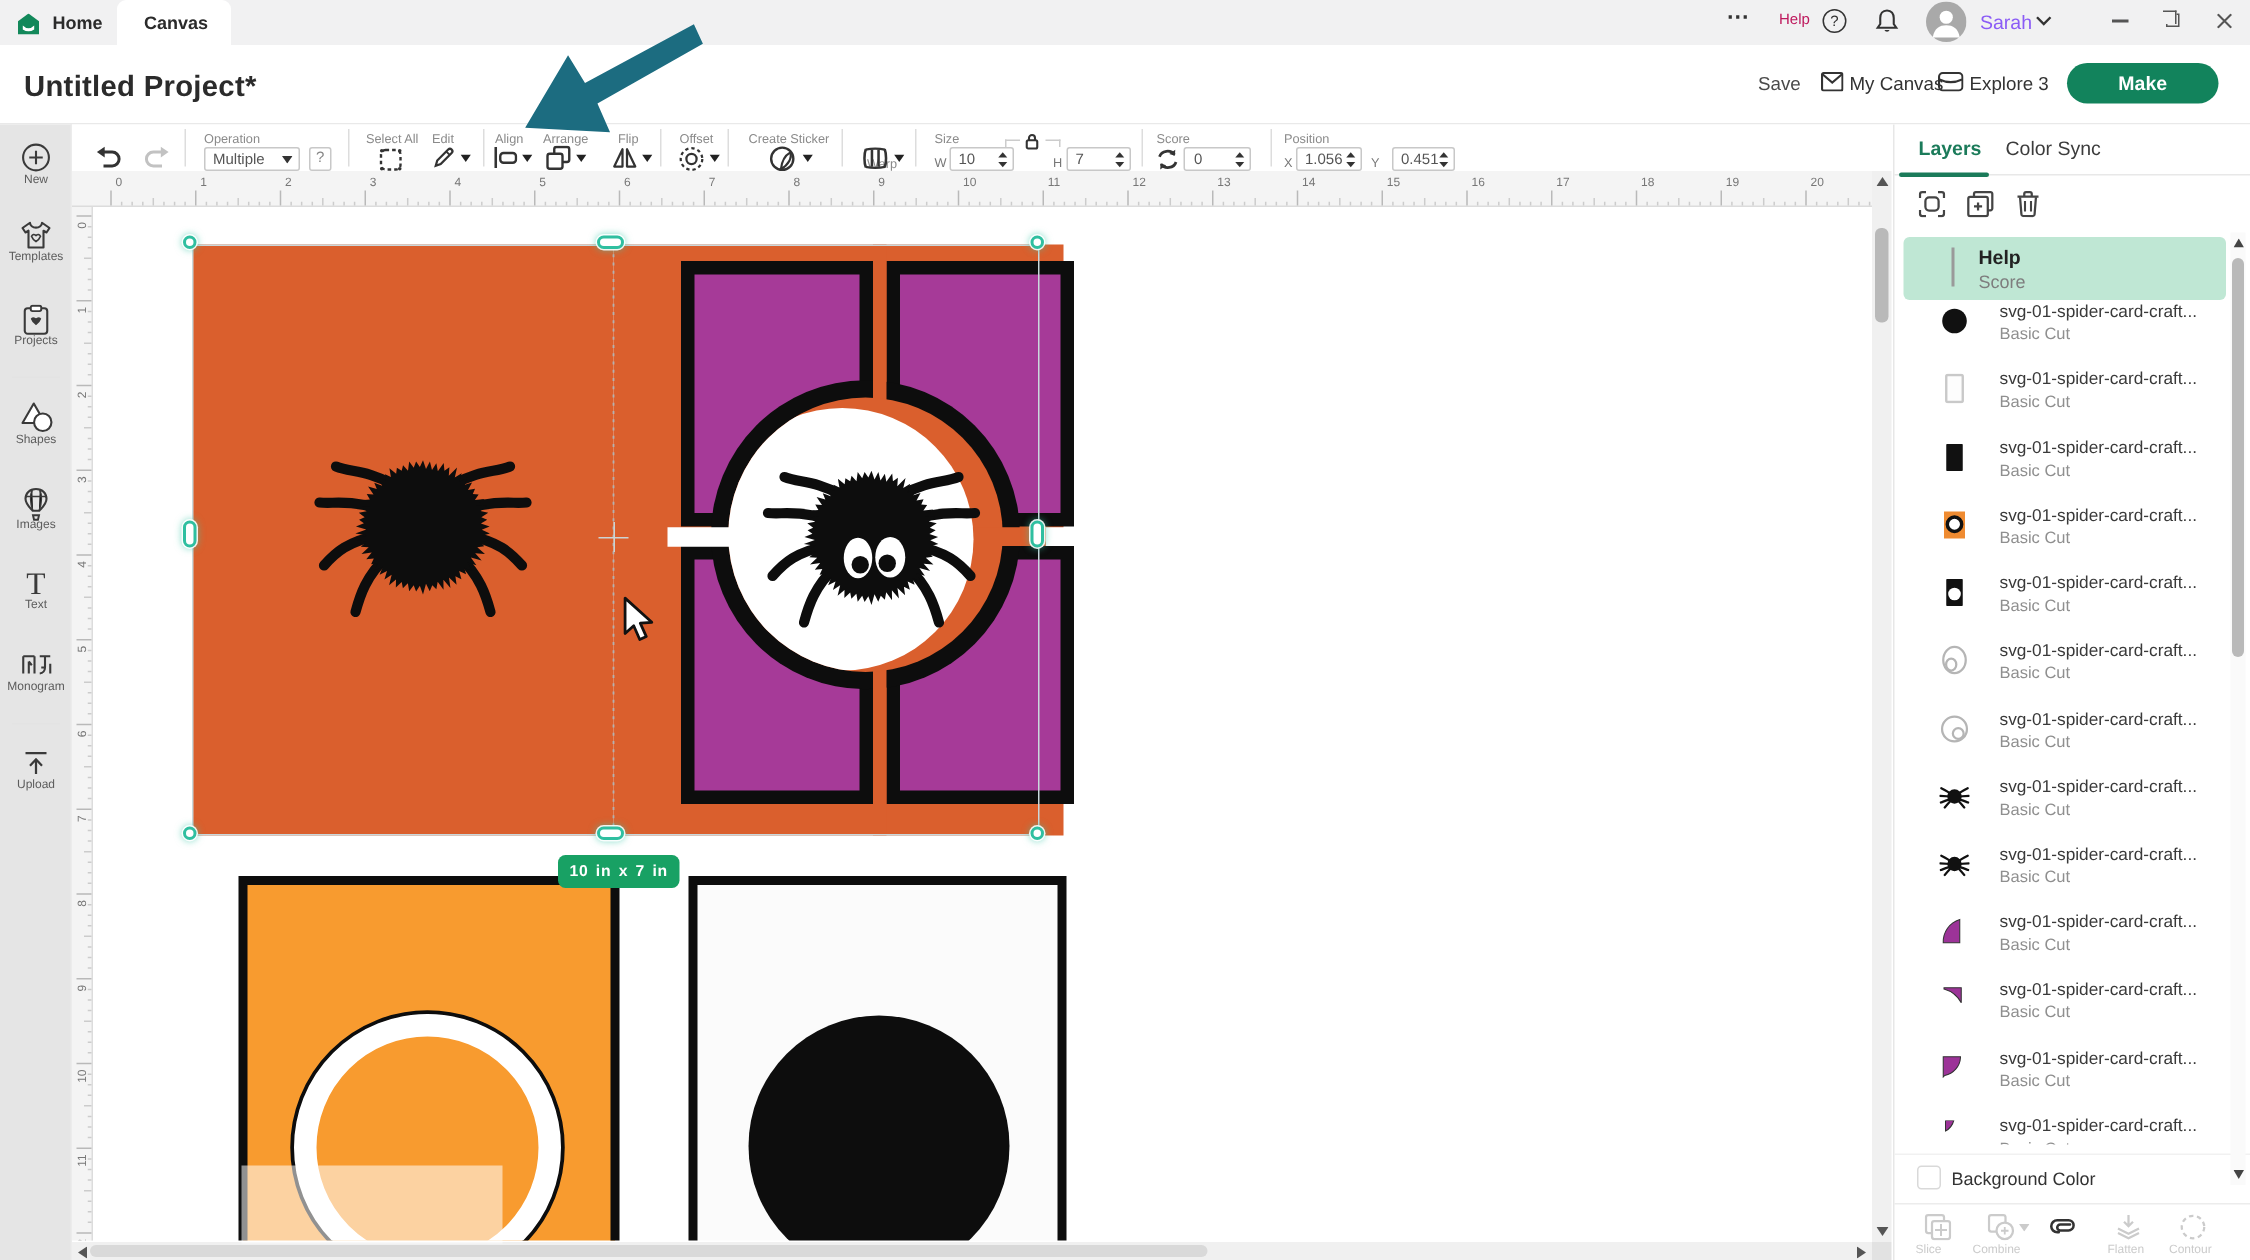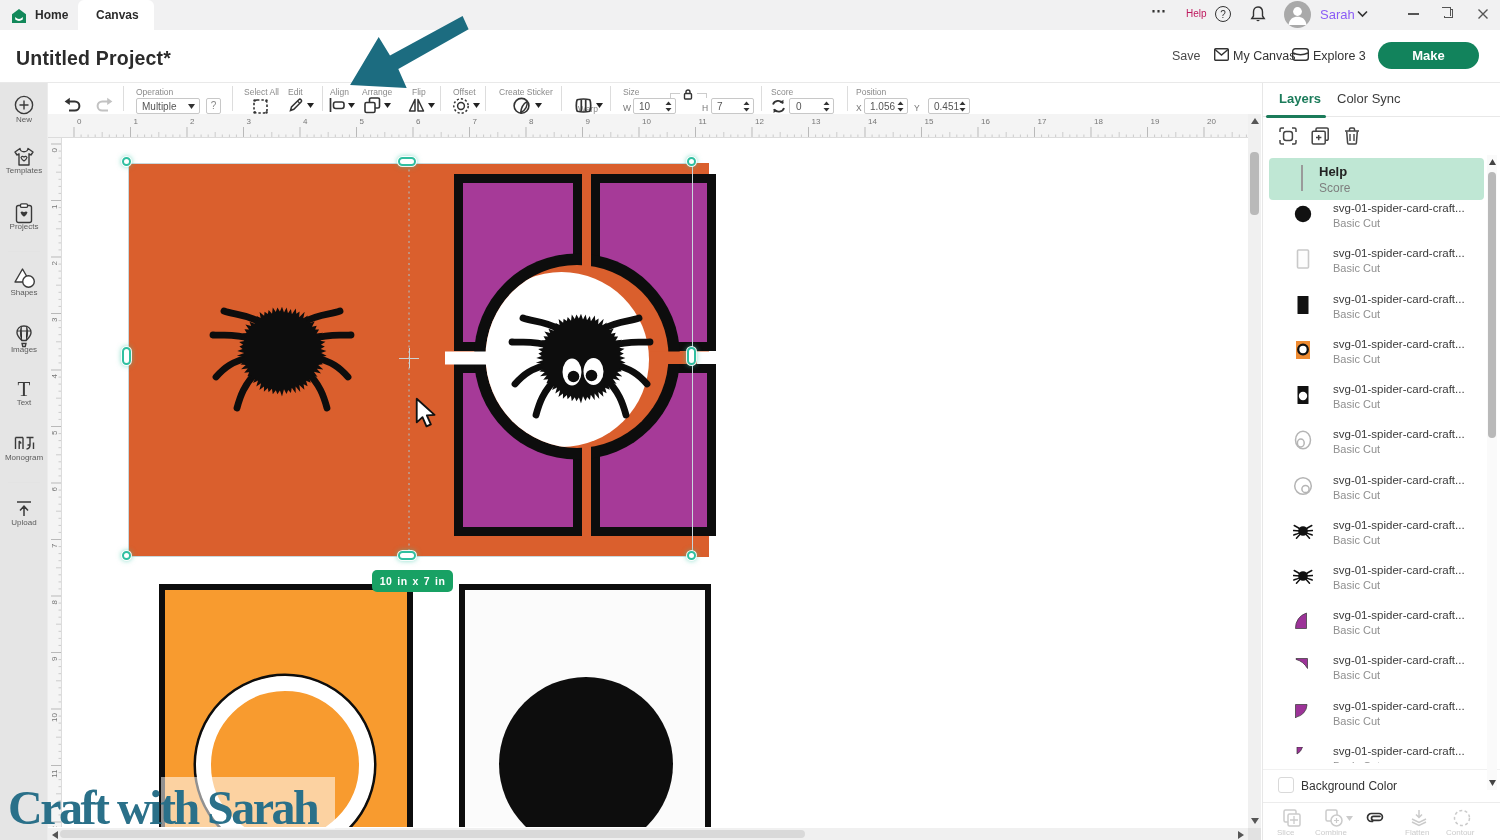--- a/index.html
+++ b/index.html
@@ -867,14 +867,13 @@
     <div class="abs" style="left:399px;top:357.5px;width:20px;height:1.2px;background:#ccd3d3"></div>
     <div class="abs" style="left:408.5px;top:348px;width:1.2px;height:20px;background:#ccd3d3"></div>
     <div id="pill">10 in x 7 in</div>
     <svg class="abs" style="left:415px;top:397px" width="23" height="34" viewBox="0 0 20 29.5">
       <path d="M1.5 1.5 L1.5 22 L6.5 17.5 L10 25.5 L13.8 23.8 L10.3 16 L17 15.5 Z" fill="#fff" stroke="#111" stroke-width="1.6" stroke-linejoin="round"></path>
     </svg>
     <svg class="abs" style="left:345px;top:10px;z-index:30" width="130" height="85" viewBox="0 0 130 85">
       <polygon points="117.6,6.1 123.6,19.2 53.3,59 61.7,78.1 5.1,75.1 33.7,26.9 45,45.4" fill="#1c6c80"></polygon>
     </svg>
     <div id="wmbox"></div>
-    <div id="wmtext">Craft with Sarah</div>
 </div>
 
 </body></html>

